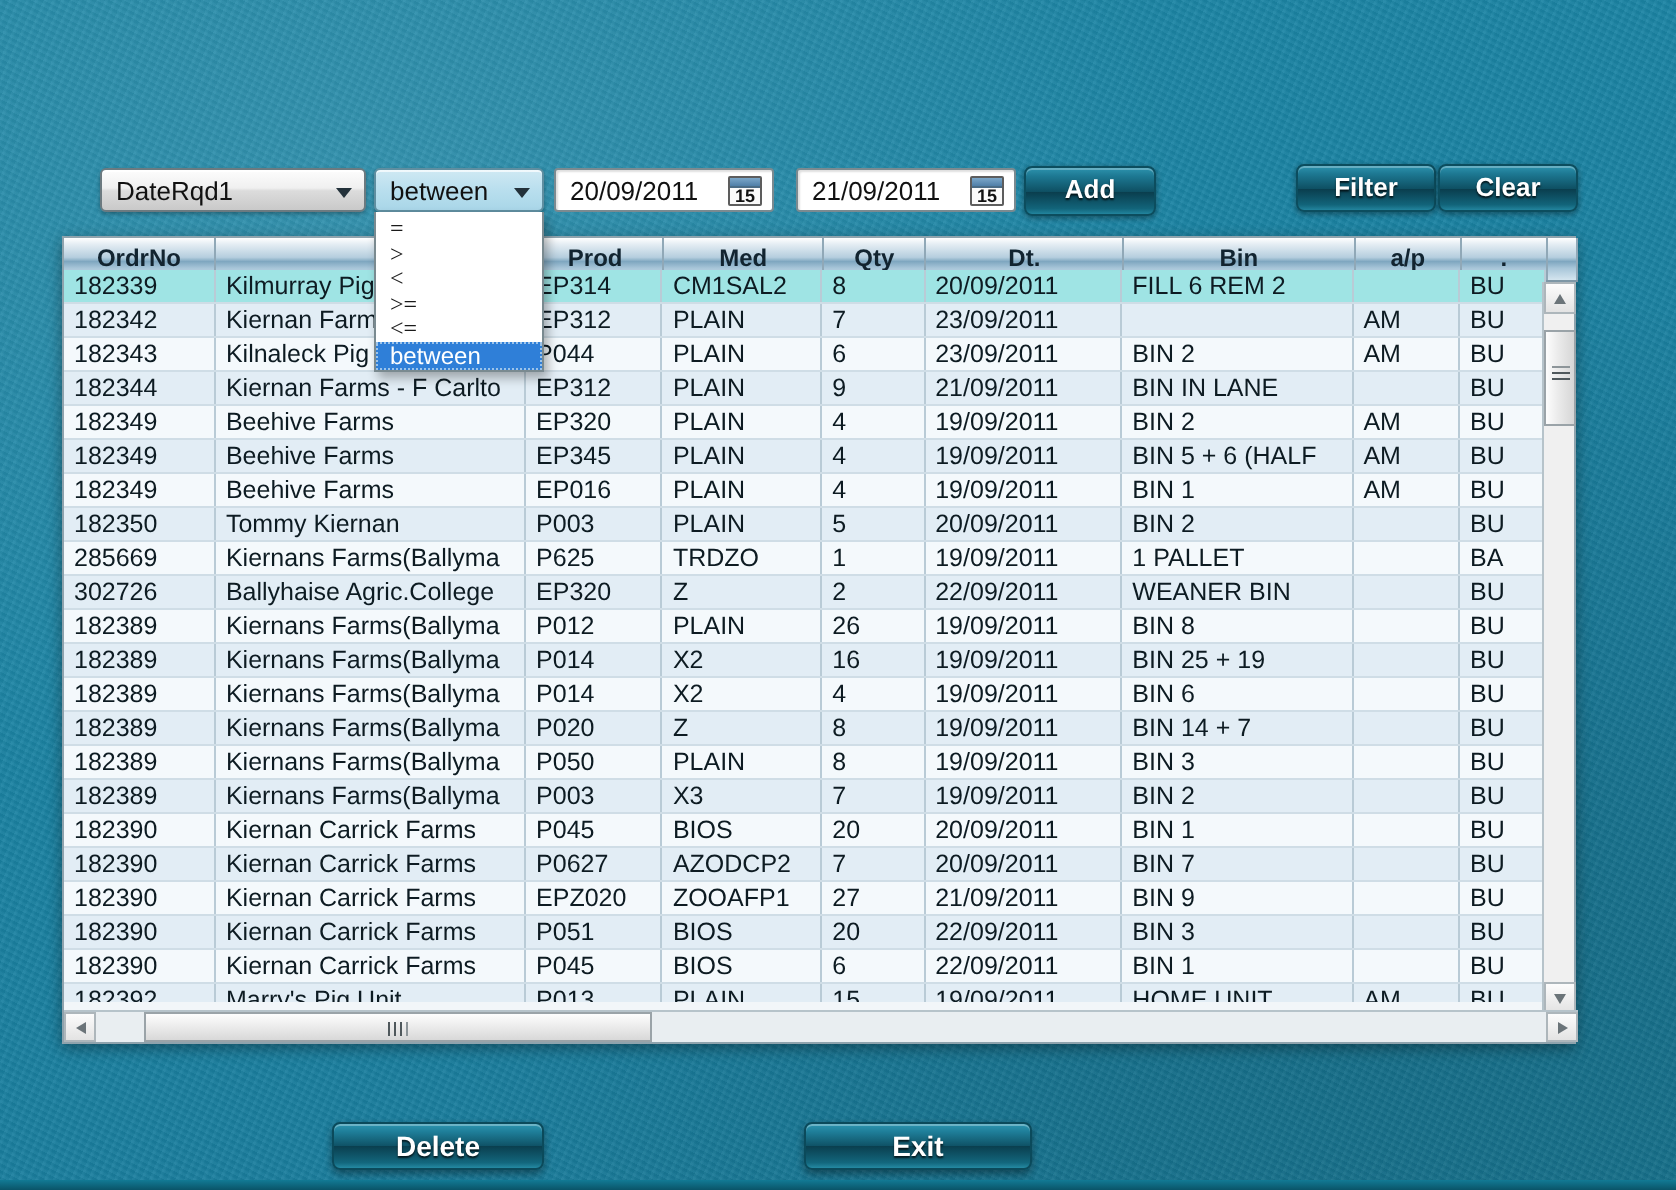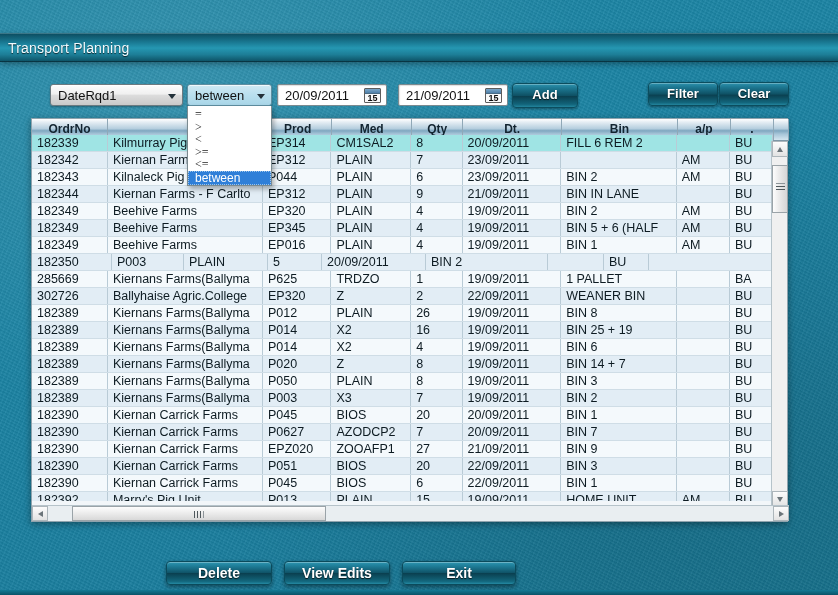--- a/index.html
+++ b/index.html
@@ -336,23 +336,20 @@
     position: absolute;
     left: 0; bottom: 0; width: 838px; height: 5px;
     background: linear-gradient(to bottom, #127a95, #0a5468);
   }
 </style>
 </head>
 <body>
 
 <div id="app-window">
 
-  <div id="titlebar">
-    <div class="title-text">Transport Planning</div>
-  </div>
 
   <div id="filter-bar">
 
     <div class="combo" id="combo-field">
       <span>DateRqd1</span>
       <span class="arrow"></span>
     </div>
 
     <div class="combo" id="combo-op">
       <span>between</span>
@@ -469,20 +466,21 @@
           <div class="cell c-prod">EP016</div>
           <div class="cell c-med">PLAIN</div>
           <div class="cell c-qty">4</div>
           <div class="cell c-dt">19/09/2011</div>
           <div class="cell c-bin">BIN 1</div>
           <div class="cell c-ap">AM</div>
           <div class="cell c-last">BU</div>
         </div>
         <div class="grow even">
           <div class="cell c-ord">182350</div>
+          <div class="cell c-name">Tommy Kiernan</div>
           <div class="cell c-prod">P003</div>
           <div class="cell c-med">PLAIN</div>
           <div class="cell c-qty">5</div>
           <div class="cell c-dt">20/09/2011</div>
           <div class="cell c-bin">BIN 2</div>
           <div class="cell c-ap"></div>
           <div class="cell c-last">BU</div>
         </div>
         <div class="grow odd">
           <div class="cell c-ord">285669</div>
@@ -660,18 +658,17 @@
           <span class="grip"></span>
         </div>
       <div class="sb-btn right">
           <span class="tri"></span>
         </div>
     </div>
   </div>
 
   <div id="bottom-bar">
     <div class="bbtn" id="btn-delete">Delete</div>
-    <div class="bbtn" id="btn-viewedits">View Edits</div>
     <div class="bbtn" id="btn-exit">Exit</div>
   </div>
 
   <div id="bottom-strip"></div>
 </div>
 
 </body></html>

